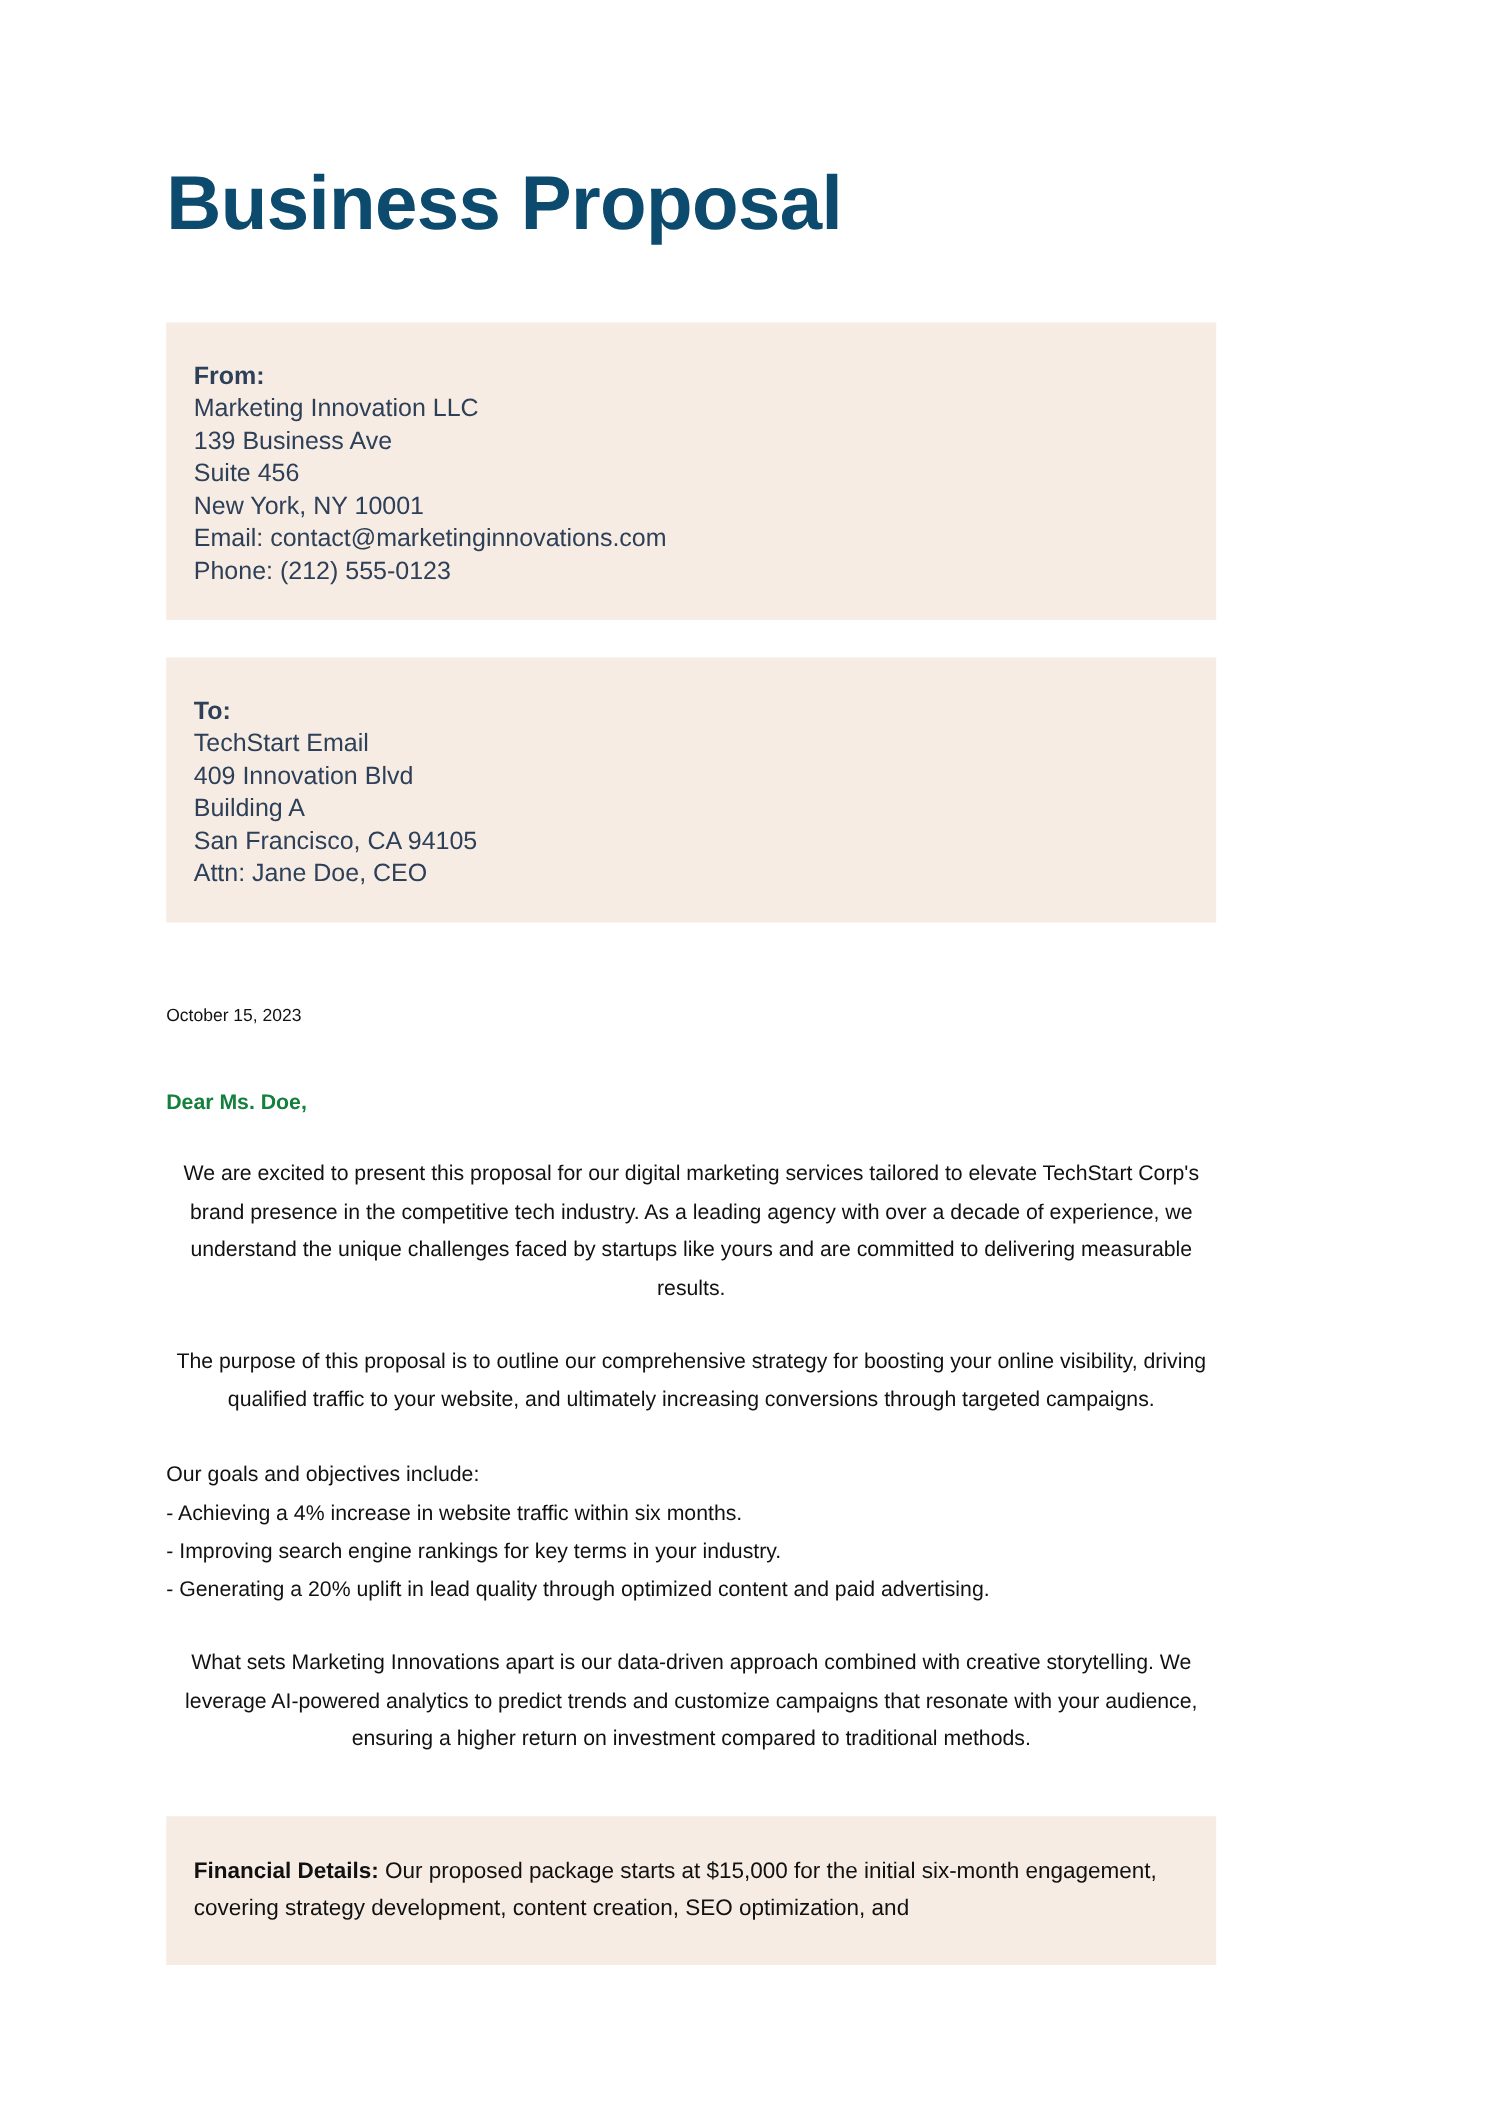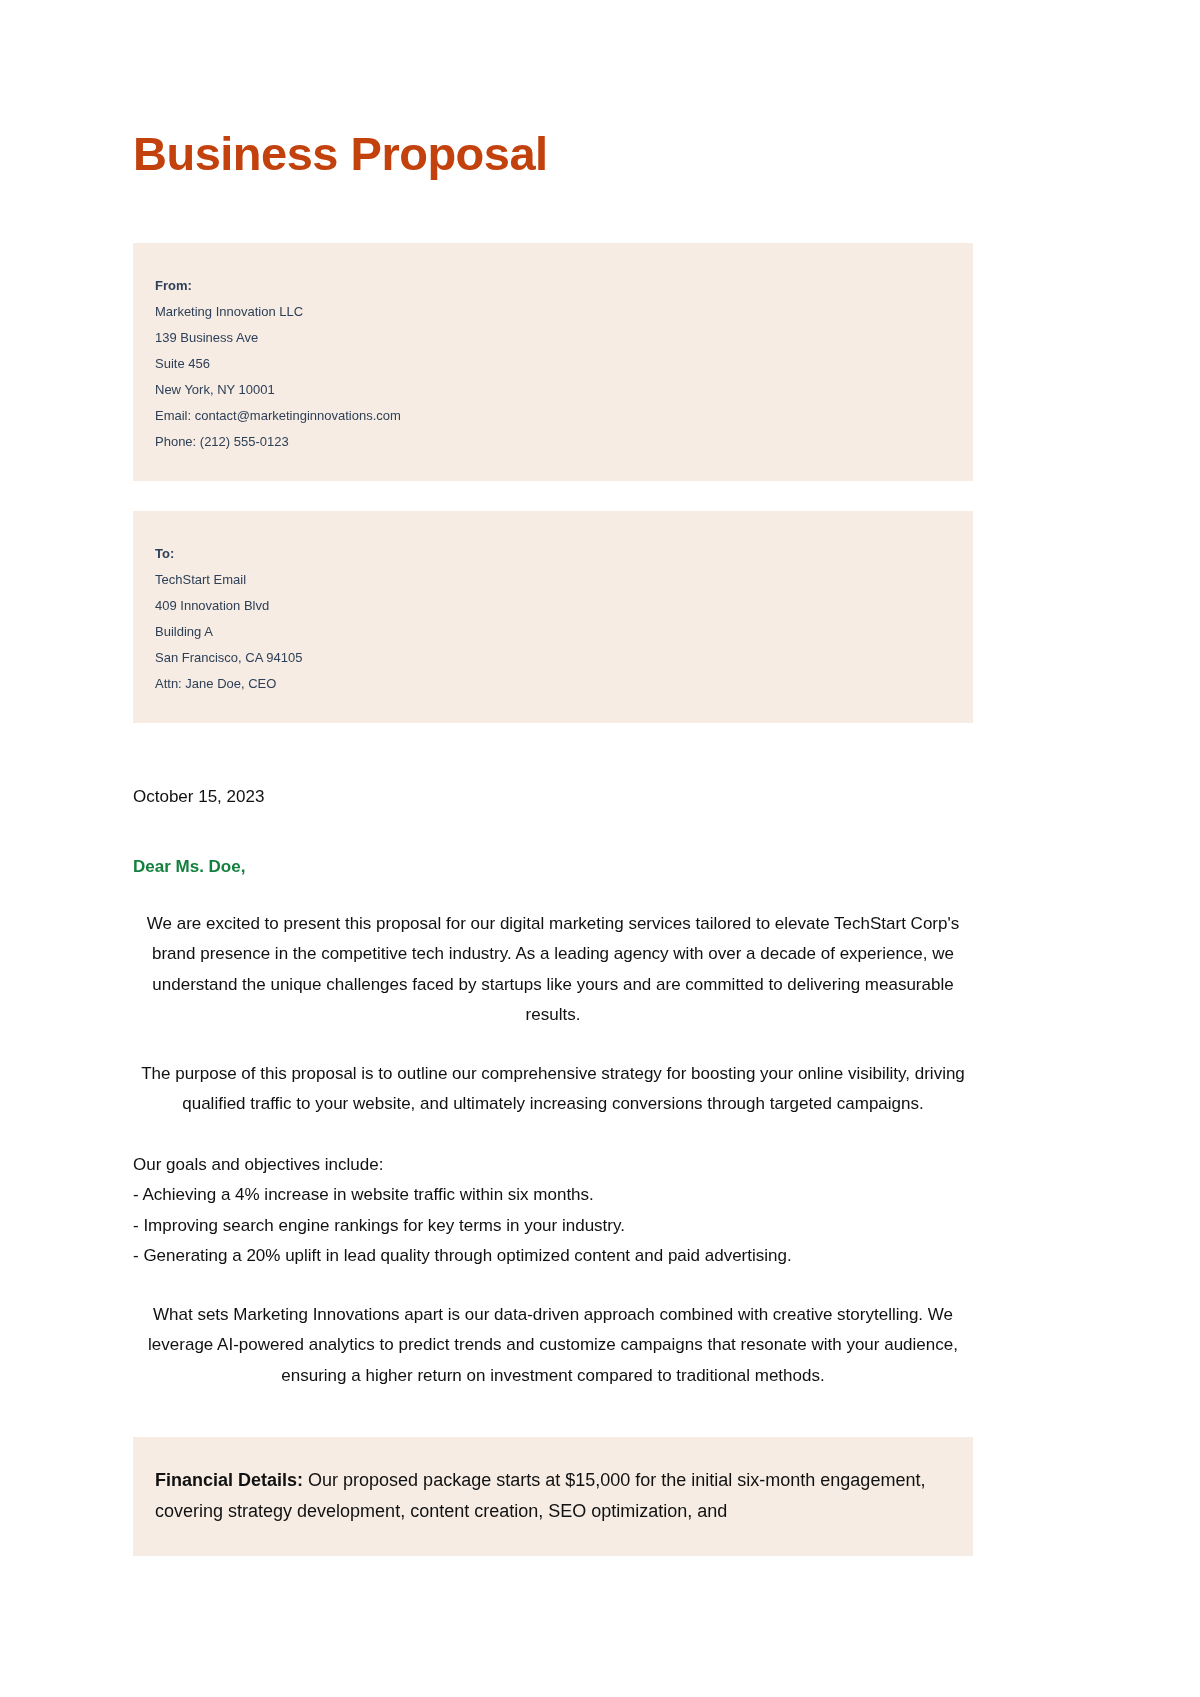--- a/index.html
+++ b/index.html
@@ -24,50 +24,50 @@
     position: relative;
     overflow: hidden;
   }
   .content {
     position: absolute;
     left: 133px;
     top: 0;
     width: 840px;
   }
   .doc-title {
-    font-size: 47px;
+    font-size: 61px;
     font-weight: bold;
-    color: #c2410c;
+    color: #0c4a6e;
     letter-spacing: -0.5px;
     margin: 0;
     padding-top: 128px;
     line-height: 1.12;
   }
   .address-box {
     background: #f6ece4;
     margin-top: 0;
     padding: 30px 22px 26px 22px;
     box-sizing: border-box;
     color: #2e4057;
-    font-size: 13px;
+    font-size: 20px;
     line-height: 26px;
   }
   .box-from { margin-top: 62px; }
   .box-to { margin-top: 30px; }
   .address-box .box-label {
     font-weight: bold;
     display: block;
   }
   .address-box .addr-line {
     display: block;
     white-space: pre;
   }
   .date-line {
     margin-top: 60px;
-    font-size: 17px;
+    font-size: 14px;
     line-height: 28px;
     color: #111111;
   }
   .salutation {
     margin-top: 42px;
     font-size: 17px;
     font-weight: bold;
     color: #15803d;
     line-height: 28px;
   }

